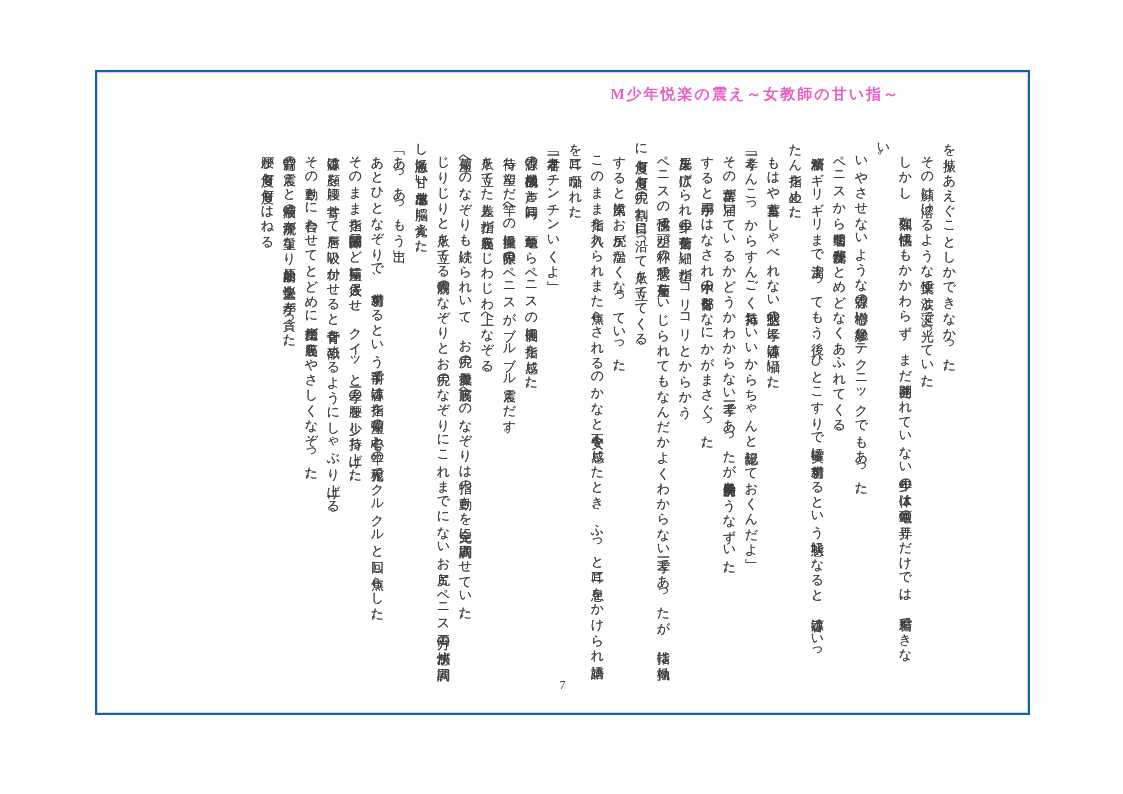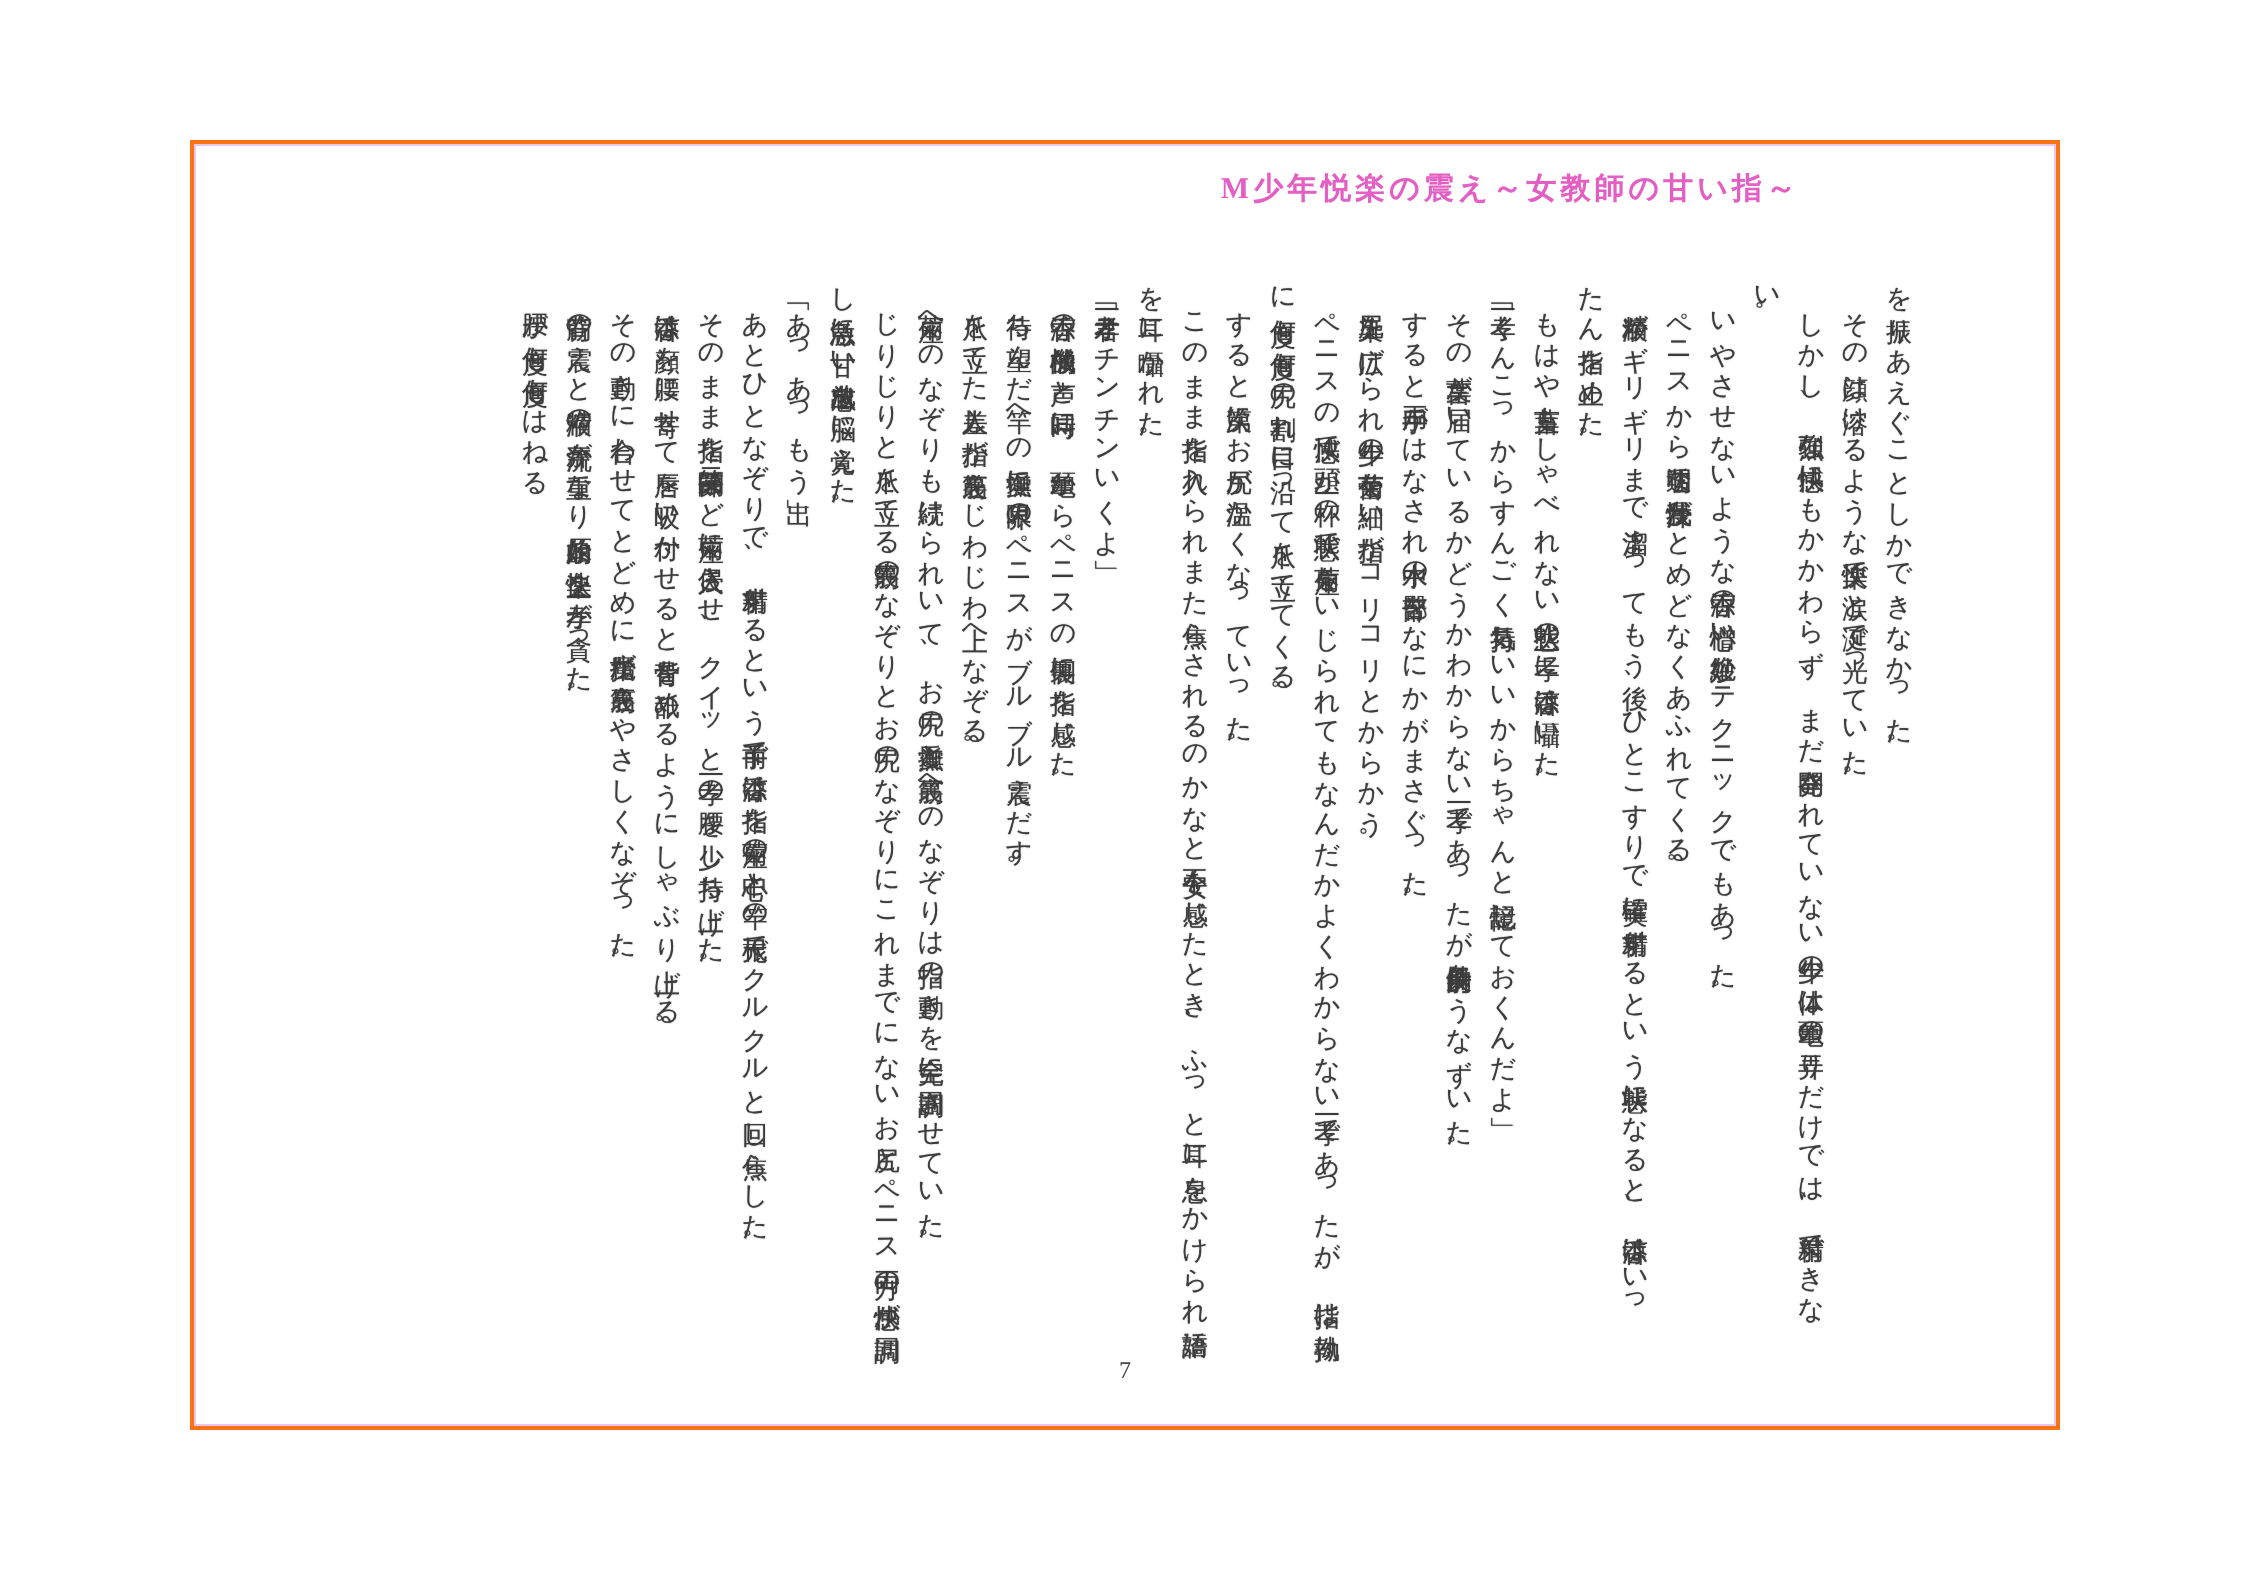--- a/index.html
+++ b/index.html
@@ -12,21 +12,21 @@
   .canvas{
     position:relative;
     width:1123px; height:794px;
     background:#ffffff;
   }
   .page{
     position:absolute;
     left:95px; top:70px;
     width:935px; height:645px;
     background:#ffffff;
-    border:2px solid #f97316;
+    border:2px solid #0369a1;
     box-shadow:0 0 0 1px #e8c7ee inset;
     box-sizing:border-box;
   }
   .doc-title{
     position:absolute;
     top:13px; right:128px;
     font-size:15px;
     font-weight:bold;
     letter-spacing:2px;
     color:#e45fc4;

